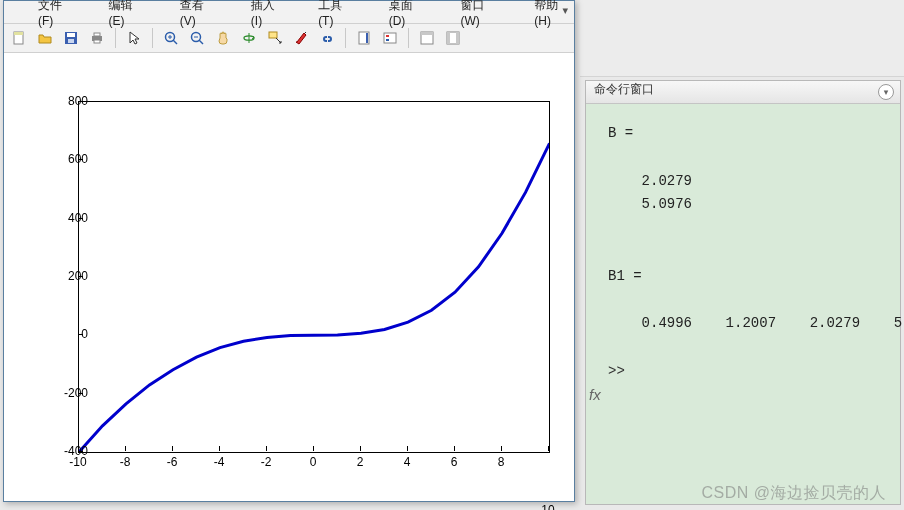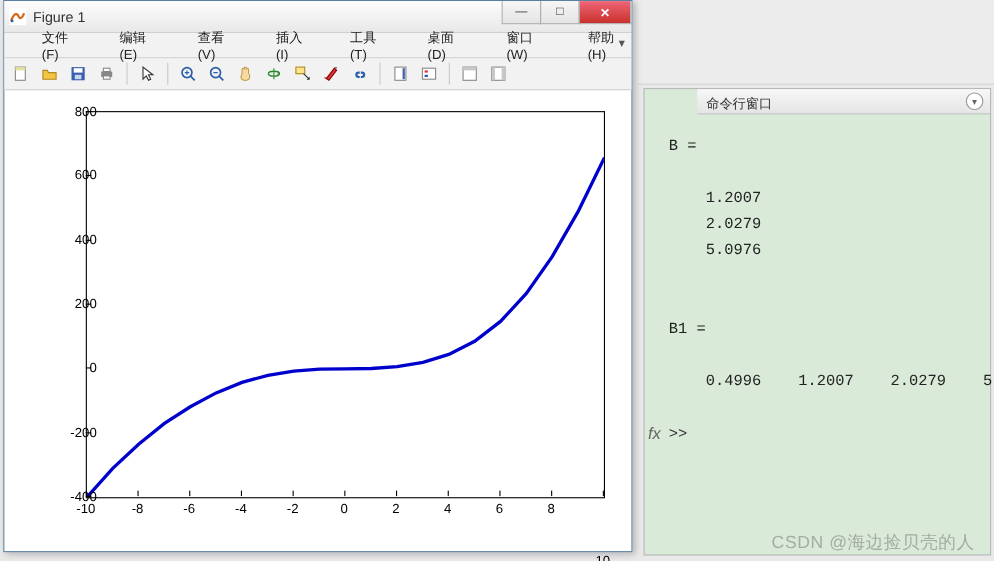--- a/index.html
+++ b/index.html
@@ -137,26 +137,25 @@
     height: 425px;
     border: 1px solid #b8b8b8;
     background: #d9ead9;
     box-sizing: border-box;
   }
   .cmdheader {
     height: 22px;
     background: linear-gradient(#f7f7f7,#e5e5e5);
     border-bottom: 1px solid #c4c4c4;
     display: flex;
-    align-items: flex-end;
+    align-items: flex-start;
     padding: 0 8px;
     position: relative;
     font-size: 12px;
     color: #333;
-    margin-left: 48px;
   }
   .cmdheader .odotk {
     position: absolute; right: 6px; top: 3px;
     width: 14px; height: 14px;
     border: 1px solid #999;
     border-radius: 50%;
     display: flex; align-items: center; justify-content: center;
     font-size: 9px;
     color: #666;
     background: #fff;
@@ -199,41 +198,20 @@
     pointer-events: none;
     text-align: right;
   }
 </style>
 </head>
 <body>
 
 <div class="topstrip"></div>
 
 <div class="figwin">
-  <div class="titlebar">
-    <span class="appicon">
-      <svg viewBox="0 0 16 16" width="16" height="16">
-        <rect x="0" y="0" width="16" height="16" fill="#fff"></rect>
-        <path d="M2 12 Q6 2 9 8 Q11 12 14 5" stroke="#d46a1a" stroke-width="2" fill="none"></path>
-        <circle cx="3" cy="12" r="1.3" fill="#2a5caa"></circle>
-      </svg>
-    </span>
-    <span class="title">Figure 1</span>
-    <div class="winbtns">
-      <div class="winbtn">
-          <span>—</span>
-        </div>
-      <div class="winbtn">
-          <span>□</span>
-        </div>
-      <div class="winbtn close">
-          <span>✕</span>
-        </div>
-    </div>
-  </div>
 
   <div class="menubar">
     <span class="menuitem">文件(F)</span>
     <span class="menuitem">编辑(E)</span>
     <span class="menuitem">查看(V)</span>
     <span class="menuitem">插入(I)</span>
     <span class="menuitem">工具(T)</span>
     <span class="menuitem">桌面(D)</span>
     <span class="menuitem">窗口(W)</span>
     <span class="menuitem">帮助(H)</span>
@@ -394,20 +372,20 @@
       <div class="tickmark" style="left: 534px; top: 361px; width: 1px; height: 5px;"></div>
     </div>
 </div>
 
 <div class="cmdpanel">
   <div class="cmdheader">
     <span>命令行窗口</span>
     <span class="odotk">▾</span>
   </div>
   <div class="cmdbody"><div>B =</div>
-<div>    <span>1.2007</span></div><div>    <span>2.0279</span></div><div>    <span>5.0976</span></div>
+<div>    <span>2.0279</span></div><div>    <span>5.0976</span></div>
 
 <div>B1 =</div>
 <div>    0.4996    1.2007    2.0279    5.0976</div>
 <span class="fx" style="top:278px">fx</span><span class="prompt">&gt;&gt;</span></div>
 </div>
 
 <div class="watermark">CSDN @海边捡贝壳的人</div>
 
 </body></html>

